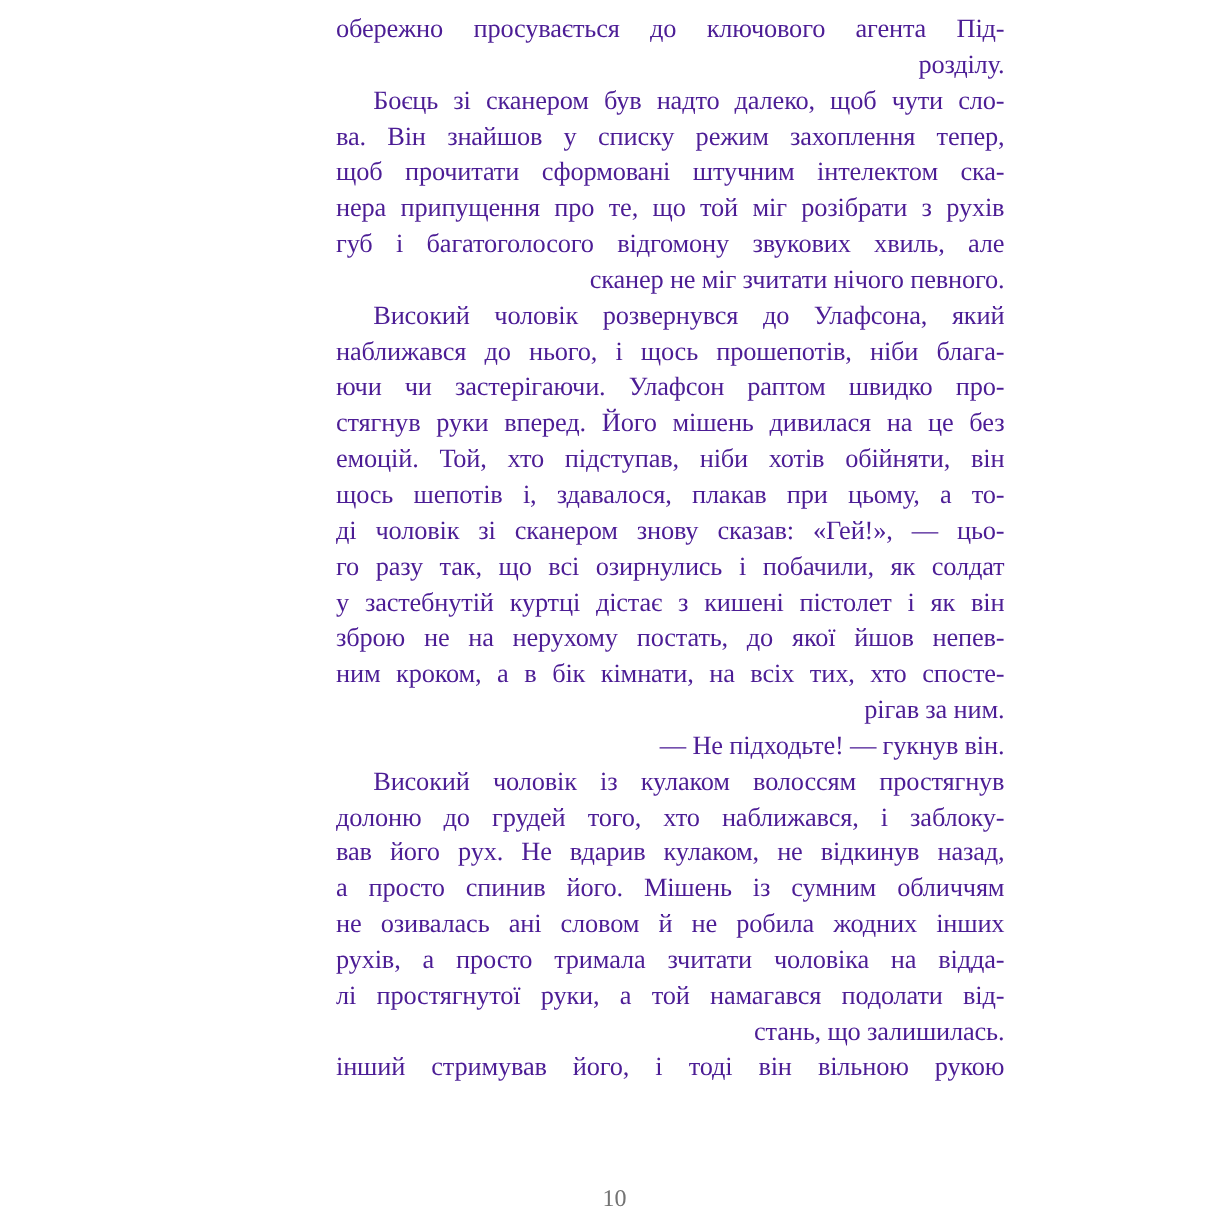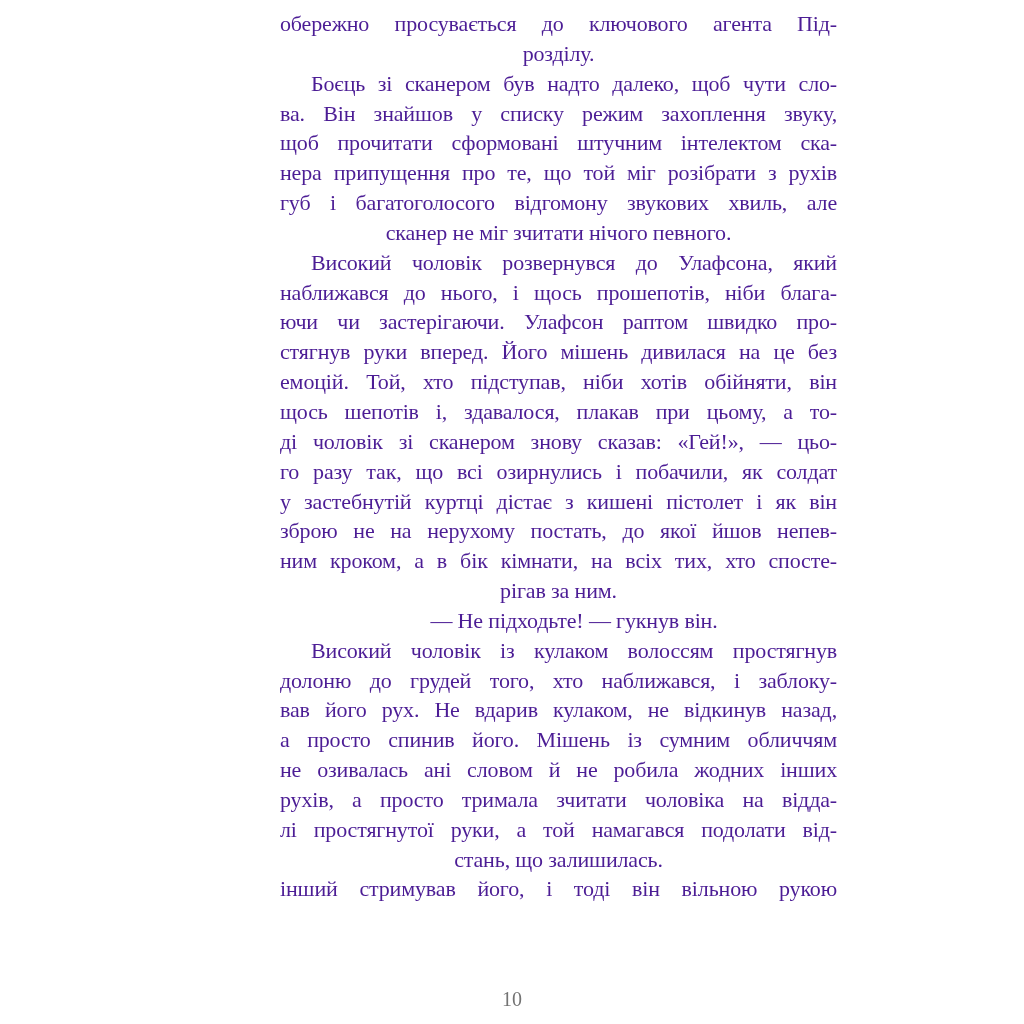--- a/index.html
+++ b/index.html
@@ -30,21 +30,21 @@
     line-height: 29.85px;
     letter-spacing: -0.15px;
     color: #4c1d95;
     margin-left: 36px;
   }
   .paragraph {
     margin: 0;
     padding: 0;
   }
   .line {
-    text-align: center;
+    text-align: right;
     white-space: normal;
   }
   .line.just {
     text-align: justify;
     text-align-last: justify;
     -moz-text-align-last: justify;
   }
   .line.indent {
     text-indent: 31px;
   }
@@ -64,21 +64,21 @@
 <body>
 
 <div class="book-page">
   <main class="text-block" id="text-block">
       <div class="paragraph">
         <div class="line just">обережно просувається до ключового агента Під-</div>
         <div class="line">розділу.</div>
       </div>
       <div class="paragraph">
         <div class="line just indent">Боєць зі сканером був надто далеко, щоб чути сло-</div>
-        <div class="line just">ва. Він знайшов у списку режим захоплення звуку,</div>
+        <div class="line just">ва. Він знайшов у списку режим захоплення тепер,</div>
         <div class="line just">щоб прочитати сформовані штучним інтелектом ска-</div>
         <div class="line just">нера припущення про те, що той міг розібрати з рухів</div>
         <div class="line just">губ і багатоголосого відгомону звукових хвиль, але</div>
         <div class="line">сканер не міг зчитати нічого певного.</div>
       </div>
       <div class="paragraph">
         <div class="line just indent">Високий чоловік розвернувся до Улафсона, який</div>
         <div class="line just">наближався до нього, і щось прошепотів, ніби блага-</div>
         <div class="line just">ючи чи застерігаючи. Улафсон раптом швидко про-</div>
         <div class="line just">стягнув руки вперед. Його мішень дивилася на це без</div>

